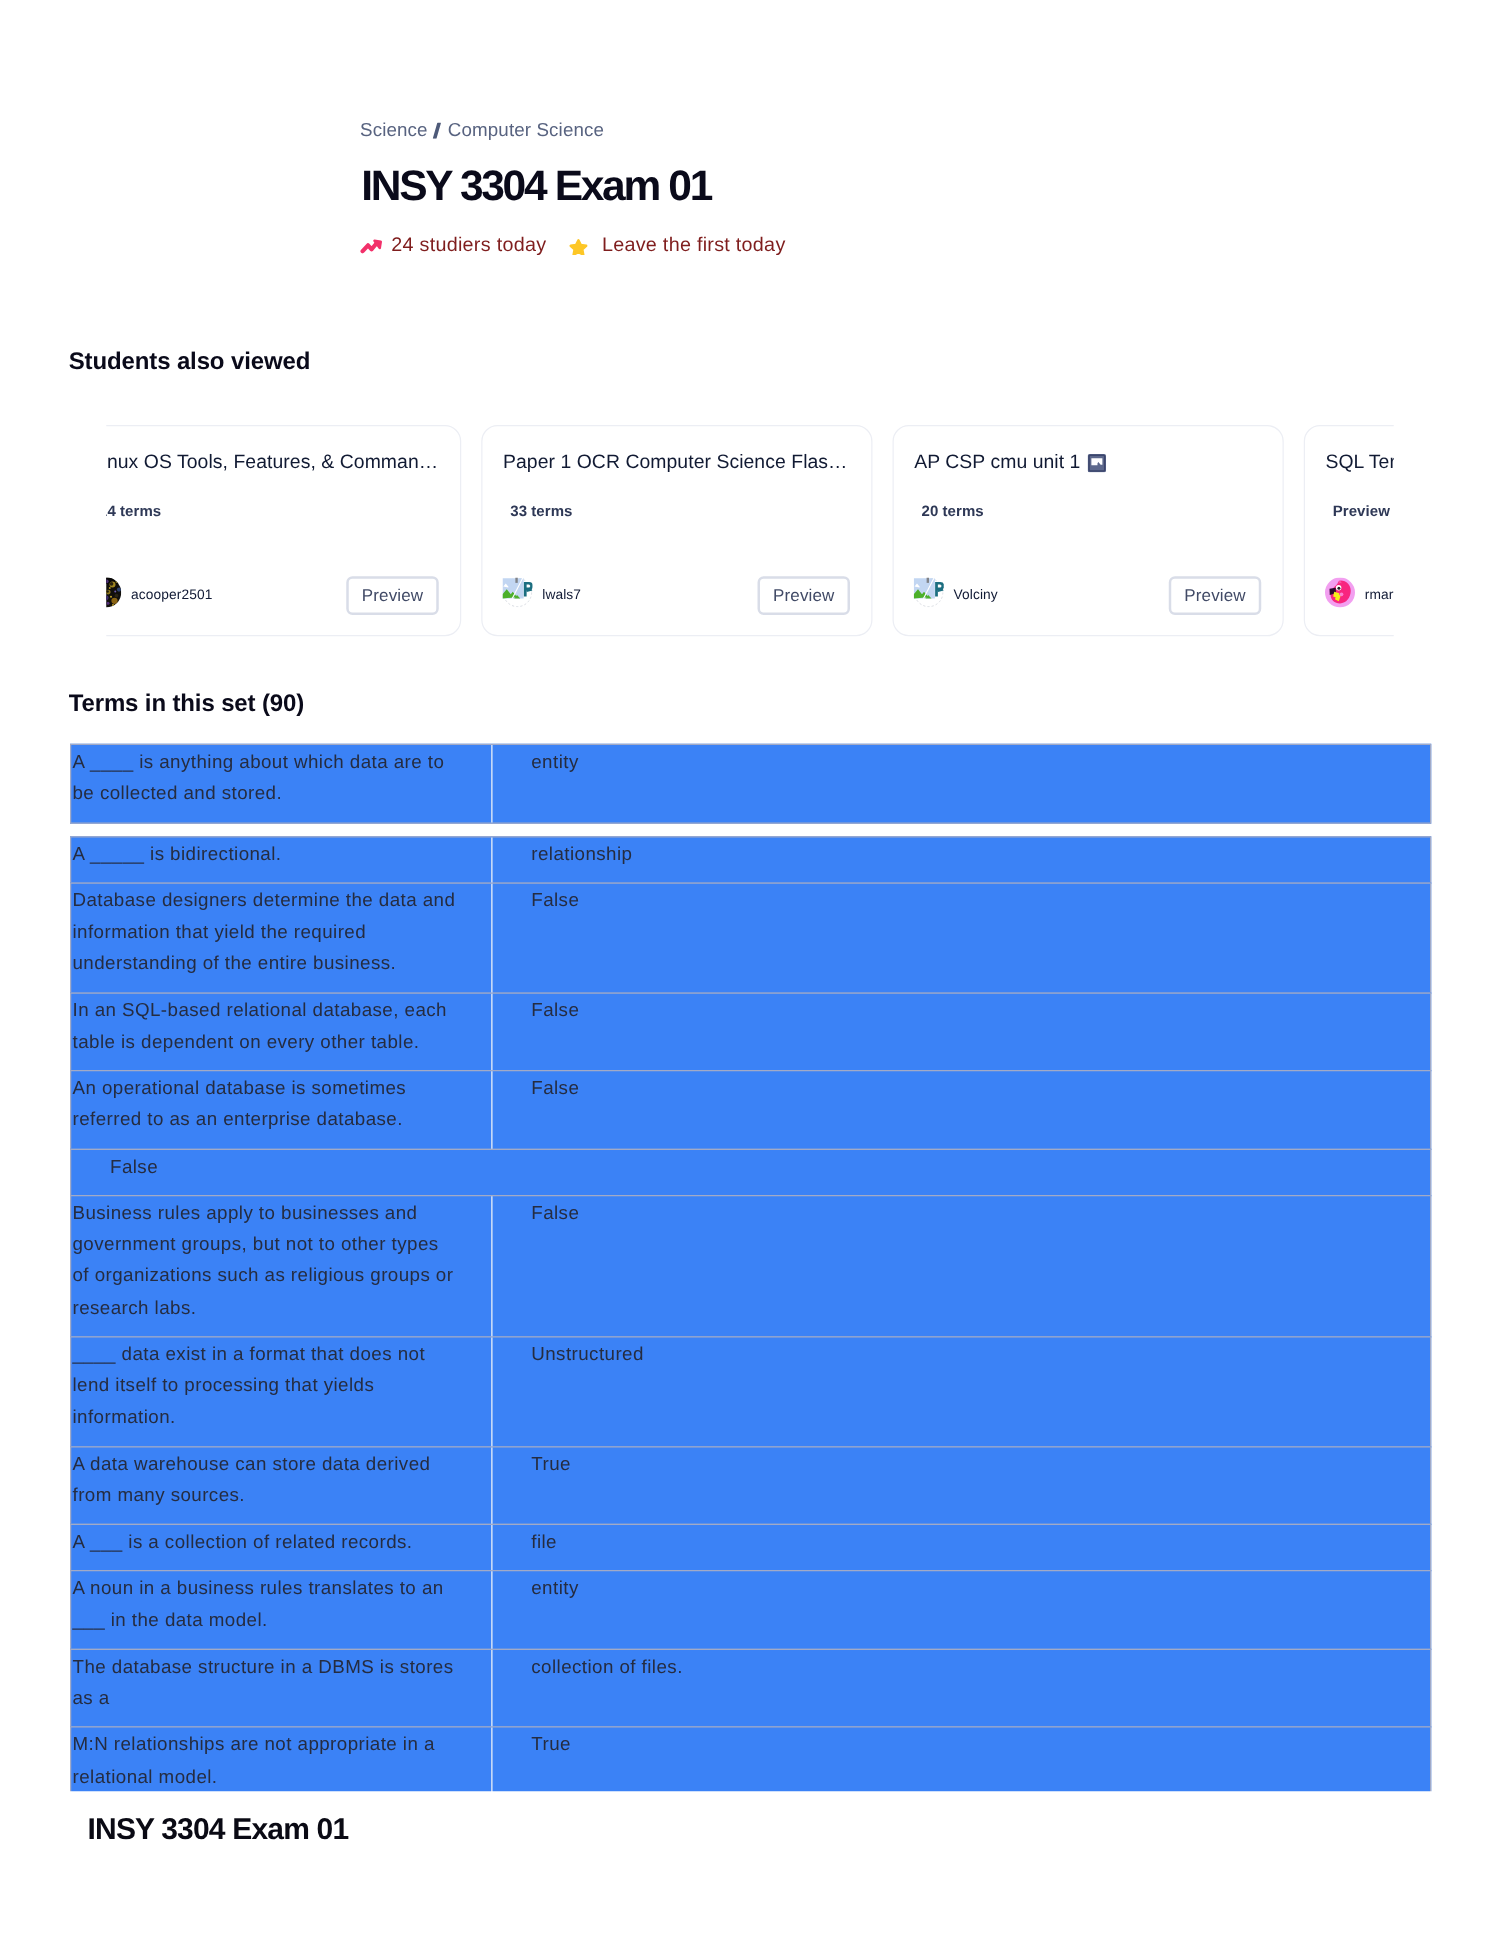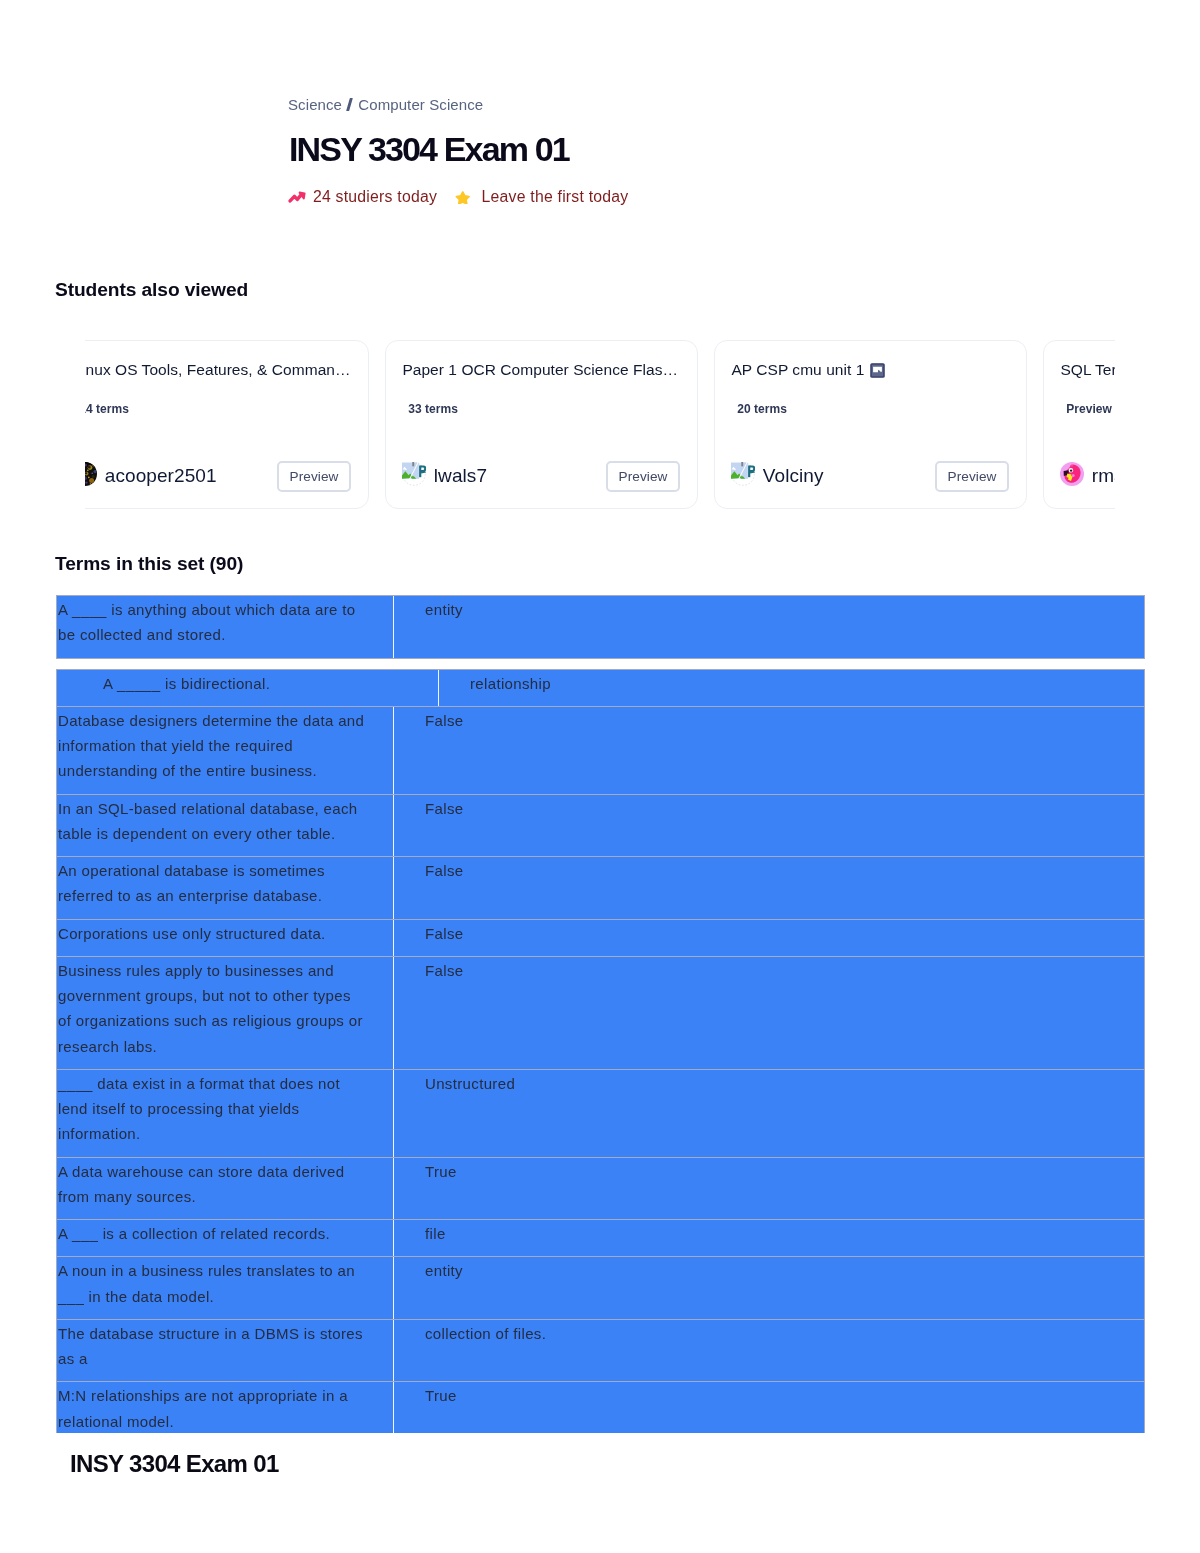--- a/index.html
+++ b/index.html
@@ -45,34 +45,34 @@
   .card { width:313px; height:169px; border:1px solid #eceef4; border-radius:13px;
           background:#fff; position:relative; flex:0 0 auto;
           box-shadow:none; }
   .card-title { position:absolute; left:16.4px; top:19px; font-size:15.5px;
                 font-weight:400; color:#111a33; white-space:nowrap; line-height:20px;
                 display:flex; align-items:center; gap:6px; letter-spacing:.05px; }
   .card-terms { position:absolute; left:22.2px; top:61px; font-size:12px; font-weight:700;
                 color:#2e3856; letter-spacing:.05px; line-height:14px; }
   .card-foot { position:absolute; left:15.8px; right:17px; top:119px; height:32px;
                display:flex; align-items:center; justify-content:space-between; }
-  .card-user { display:flex; align-items:center; gap:8px; font-size:19px;
+  .card-user { display:flex; align-items:center; gap:8px; font-size:11px;
                color:#101934; letter-spacing:.08px; }
   .avatar { width:24px; height:24px; flex:0 0 auto; display:block;
             position:relative; margin-top:-5px; }
   .preview-btn { border:2px solid #d9dde8; border-radius:5px; background:#fff;
                  font-size:13.6px; color:#414a66; width:74px; height:31px;
                  font-family:inherit; line-height:27px; padding:0;
                  letter-spacing:.1px; }
 
   
   .terms { position:absolute; left:56px; top:596px; width:1089px; }
   .trow { display:flex; border:1px solid #a2aac6; background:#3b82f6; margin-top:-1px; }
   .trow.gap-after { margin-bottom:10px; }
-  .trow.gap-after + .trow { margin-top:0;padding-left:45px; }
+  .trow.gap-after + .trow { margin-top:0; }
   .tterm { width:337px; flex:0 0 337px; padding:1px 28px 10px 1px; font-size:15px;
            letter-spacing:.35px; line-height:25.25px; color:#252c40;
            border-right:1px solid #f2f3f8; }
   .tdef  { flex:1; padding:1px 10px 10px 31px; font-size:15px; letter-spacing:.35px;
            line-height:25.25px; color:#252c40; }
 
   
   .bottom-mask { position:absolute; left:0; top:1433px; width:1200px; height:120px;
                  background:#fff; }
   .bottom-title { position:absolute; left:70px; top:1451px; font-size:24px;
@@ -250,21 +250,20 @@
     </div>
     <div class="trow">
       <div class="tterm">In an SQL-based relational database, each table is dependent on every other table.</div>
       <div class="tdef">False</div>
     </div>
     <div class="trow">
       <div class="tterm">An operational database is sometimes referred to as an enterprise database.</div>
       <div class="tdef">False</div>
     </div>
     <div class="trow">
-      <div class="tterm">Corporations use only structured data.</div>
       <div class="tdef">False</div>
     </div>
     <div class="trow">
       <div class="tterm">Business rules apply to businesses and government groups, but not to other types of organizations such as religious groups or research labs.</div>
       <div class="tdef">False</div>
     </div>
     <div class="trow">
       <div class="tterm">____ data exist in a format that does not lend itself to processing that yields information.</div>
       <div class="tdef">Unstructured</div>
     </div>

